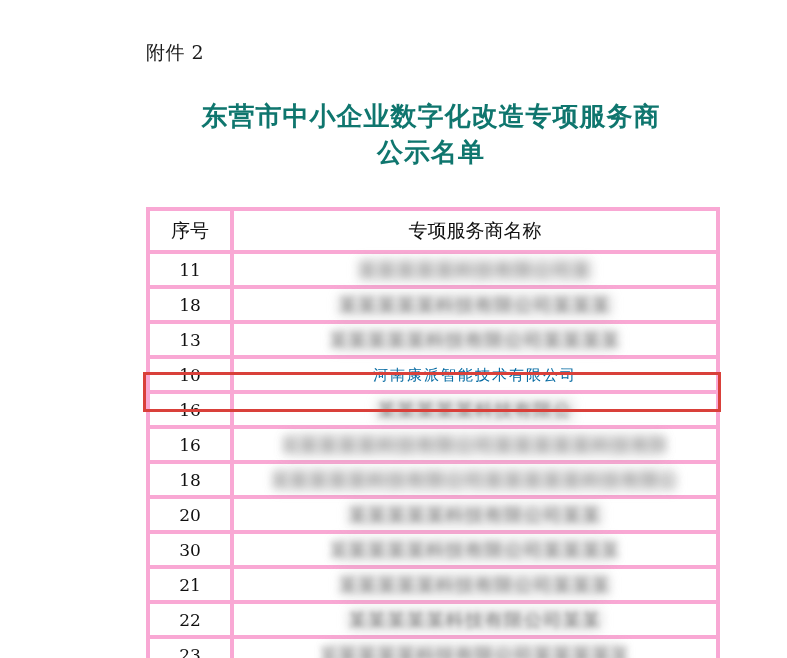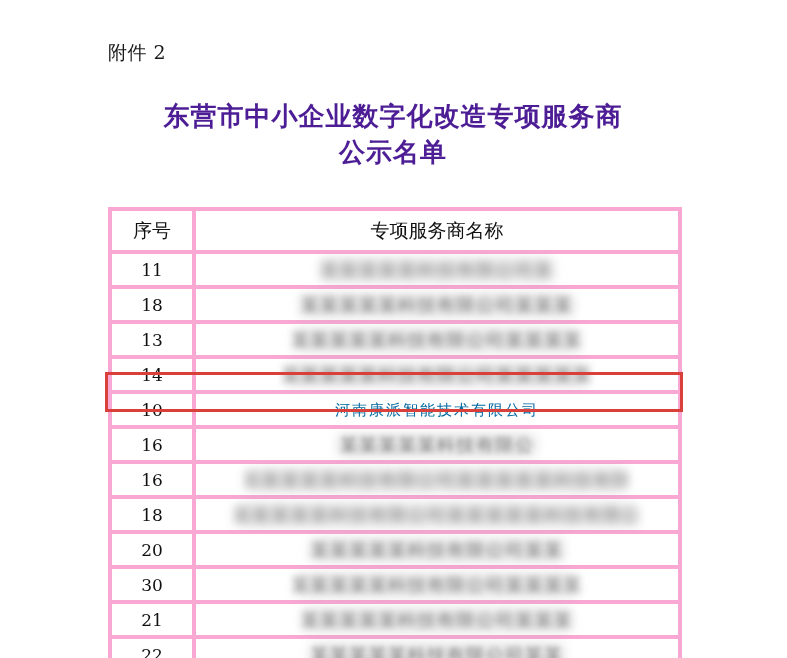--- a/index.html
+++ b/index.html
@@ -13,41 +13,42 @@
     font-family: "Liberation Serif", "DejaVu Serif", serif;
     color: #111111;
     overflow: hidden;
     position: relative;
   }
   .page {
     position: relative;
     width: 701px;
     height: 658px;
     background: #ffffff;
+    margin-left: 38px;
   }
   .attachment-label {
     position: absolute;
     left: 108px;
     top: 40px;
     font-size: 19px;
     letter-spacing: 0.5px;
     color: #1a1a1a;
     font-family: "DejaVu Serif", "Liberation Serif", serif;
   }
   .doc-title {
     position: absolute;
     left: 108px;
     top: 98px;
     width: 570px;
     text-align: center;
     font-size: 26px;
     font-weight: bold;
     line-height: 36px;
     letter-spacing: 1px;
-    color: #4c1d95;
+    color: #0f766e;
     font-family: "DejaVu Serif", "Liberation Serif", serif;
   }
   .doc-title .line2 {
     display: block;
   }
   .table-wrap {
     position: absolute;
     left: 108px;
     top: 207px;
     width: 570px;
@@ -155,24 +156,20 @@
             <td class="name-cell"><span class="smudge" style="width: 232px; height: 20px;"></span><span class="blur heavy">某某某某某科技有限公司某</span></td>
           </tr>
           <tr>
             <td class="idx">18</td>
             <td class="name-cell"><span class="smudge" style="width: 272px; height: 20px;"></span><span class="blur ">某某某某某科技有限公司某某某</span></td>
           </tr>
           <tr>
             <td class="idx">13</td>
             <td class="name-cell"><span class="smudge" style="width: 284px; height: 20px;"></span><span class="blur ">某某某某某科技有限公司某某某某</span></td>
           </tr>
-          <tr>
-            <td class="idx">14</td>
-            <td class="name-cell"><span class="smudge" style="width: 300px; height: 20px;"></span><span class="blur ">某某某某某科技有限公司某某某某某</span></td>
-          </tr>
           <tr class="clear-row">
             <td class="idx">10</td>
             <td class="name-cell"><span class="name-text">河南康派智能技术有限公司</span></td>
           </tr>
           <tr>
             <td class="idx">16</td>
             <td class="name-cell"><span class="smudge" style="width: 196px; height: 20px;"></span><span class="blur light">某某某某某科技有限公</span></td>
           </tr>
           <tr>
             <td class="idx">16</td>

